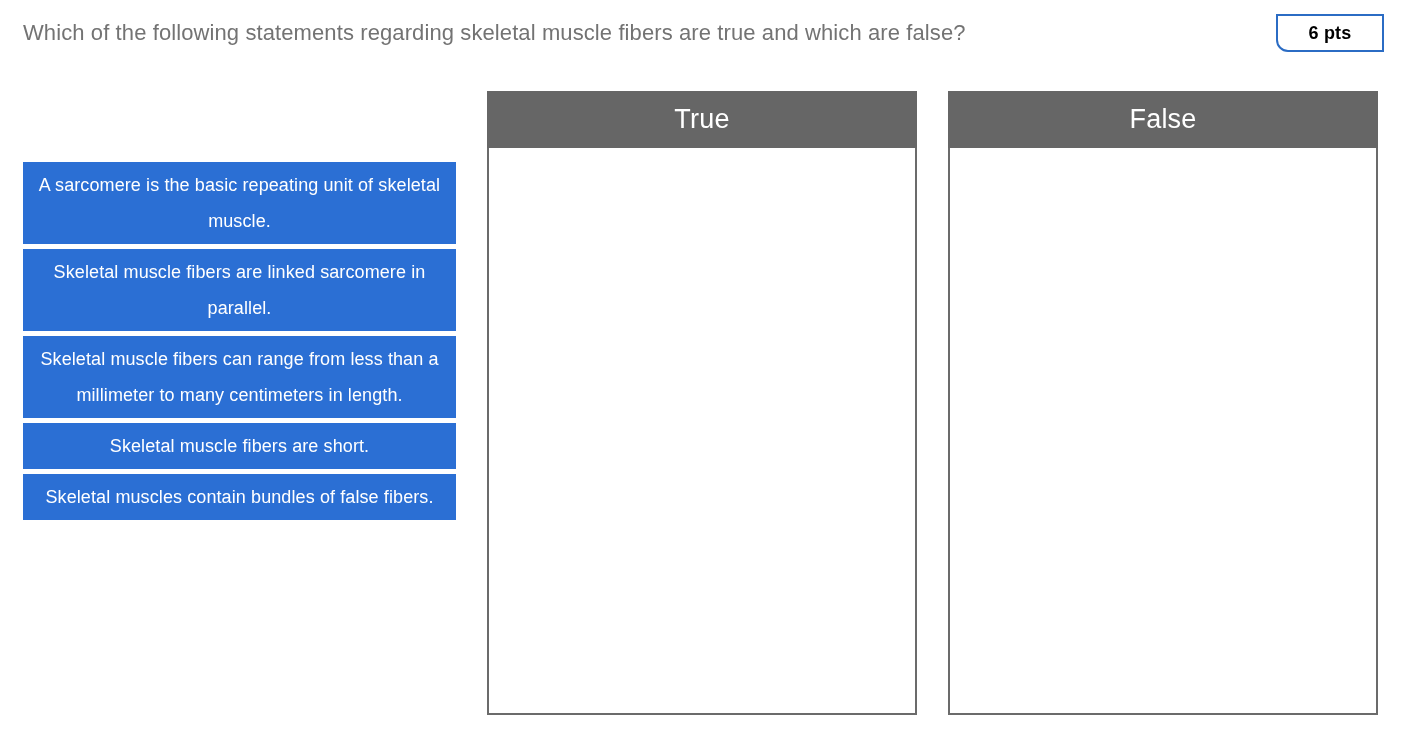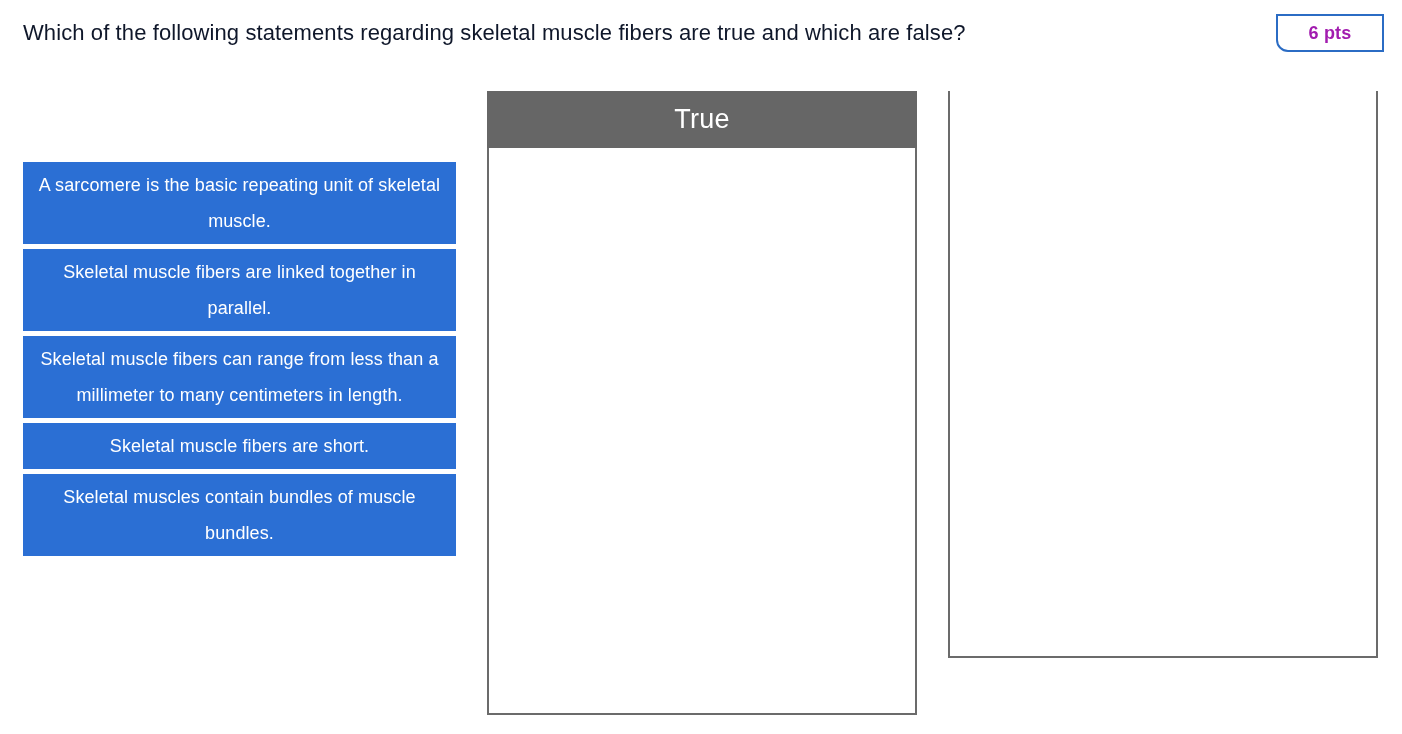--- a/index.html
+++ b/index.html
@@ -29,21 +29,21 @@
     height: 66px;
   }
 
   .question-title {
     position: absolute;
     left: 23px;
     top: 18px;
     width: 1210px;
     font-size: 22px;
     line-height: 30px;
-    color: #0f172a;
+    color: #737373;
     font-weight: 400;
     letter-spacing: 0.1px;
     white-space: nowrap;
   }
 
   .points-badge {
     position: absolute;
     left: 1276px;
     top: 14px;
     width: 108px;
@@ -52,21 +52,21 @@
     border-radius: 0 0 0 12px;
     background: #ffffff;
     display: flex;
     align-items: center;
     justify-content: center;
   }
 
   .points-badge-label {
     font-size: 18px;
     font-weight: 700;
-    color: #a21caf;
+    color: #000000;
     letter-spacing: 0.2px;
   }
 
   
   .answer-bank {
     position: absolute;
     left: 23px;
     top: 162px;
     width: 433px;
   }
@@ -130,32 +130,33 @@
   <div class="question-header">
     <div class="question-title">Which of the following statements regarding skeletal muscle fibers are true and which are false?</div>
 
     <div class="points-badge">
       <span class="points-badge-label">6 pts</span>
     </div>
   </div>
 
   <div class="answer-bank">
     <div class="answer-tile">A sarcomere is the basic repeating unit of skeletal muscle.</div>
-    <div class="answer-tile">Skeletal muscle fibers are linked together in parallel.</div>
+    <div class="answer-tile">Skeletal muscle fibers are linked sarcomere in parallel.</div>
     <div class="answer-tile">Skeletal muscle fibers can range from less than a millimeter to many centimeters in length.</div>
     <div class="answer-tile">Skeletal muscle fibers are short.</div>
-    <div class="answer-tile">Skeletal muscles contain bundles of muscle bundles.</div>
+    <div class="answer-tile">Skeletal muscles contain bundles of false fibers.</div>
   </div>
 
   <div class="dropzones">
 
     <div class="dropzone zone-true">
       <div class="dropzone-header">True</div>
       <div class="dropzone-body"></div>
     </div>
 
     <div class="dropzone zone-false">
+      <div class="dropzone-header">False</div>
       <div class="dropzone-body"></div>
     </div>
 
   </div>
 
 </div>
 
 </body></html>

